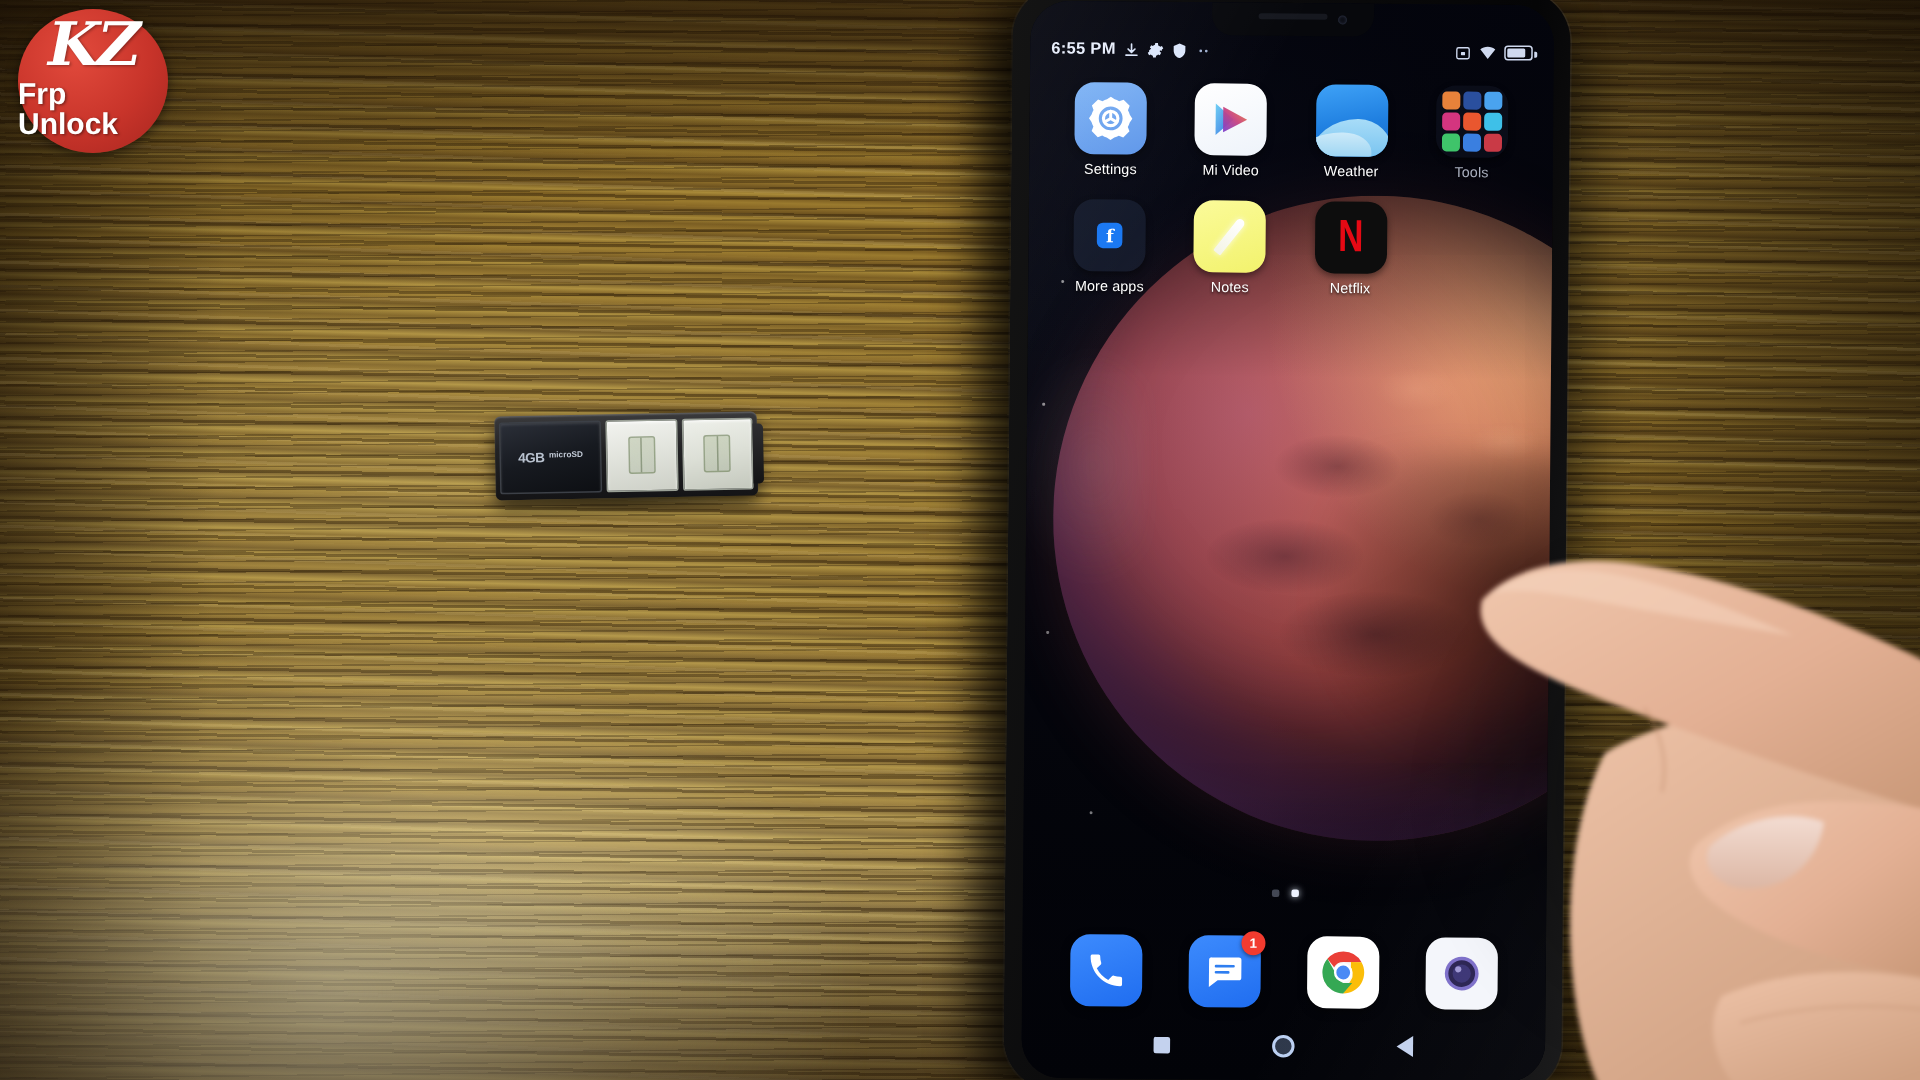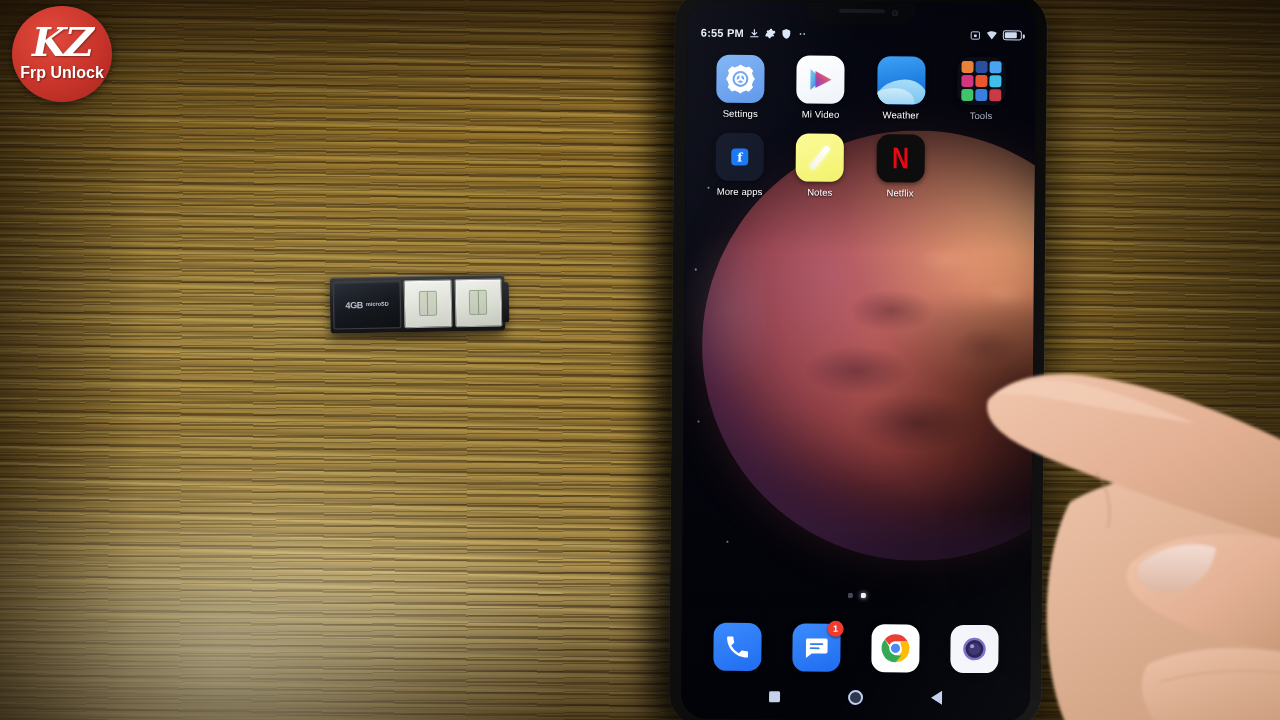--- a/index.html
+++ b/index.html
@@ -53,21 +53,21 @@
     background:radial-gradient(circle at 38% 32%, #e24a3c 0%, #c8342a 55%, #a6251f 100%);
     box-shadow:0 2px 8px rgba(0,0,0,.5);
     display:flex; flex-direction:column; align-items:center; justify-content:center;
   }
   .logo-kz {
     font-family:"DejaVu Serif", serif; font-style:italic; font-weight:bold;
     font-size:40px; color:#fff; letter-spacing:-2px; line-height:1;
     margin-top:-6px; text-shadow:1px 1px 2px rgba(0,0,0,.35);
   }
   .logo-sub {
-    font-size:16px; font-weight:bold; color:#fff; line-height:1;
+    font-size:20px; font-weight:bold; color:#fff; line-height:1;
     margin-top:3px; text-shadow:1px 1px 2px rgba(0,0,0,.45);
   }
 
   
   .sim-tray {
     position:absolute; left:330px; top:276px; width:175px; height:56px;
     transform:rotate(-1.1deg);
     background:linear-gradient(180deg,#3a3a3c 0%, #222224 40%, #141416 100%);
     border-radius:4px;
     box-shadow:0 5px 12px rgba(0,0,0,.62), inset 0 1px 1px rgba(255,255,255,.18);

